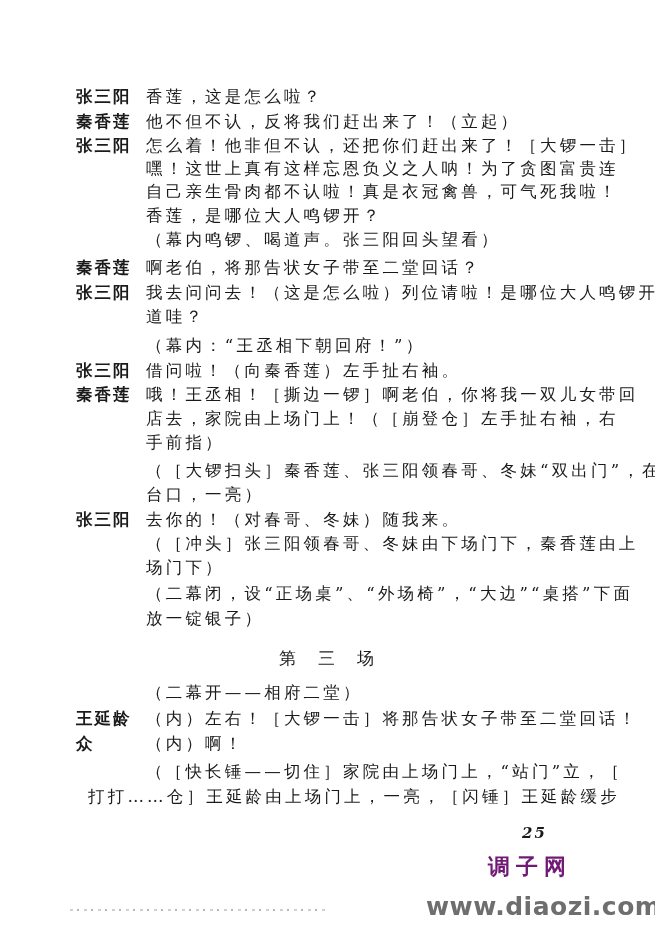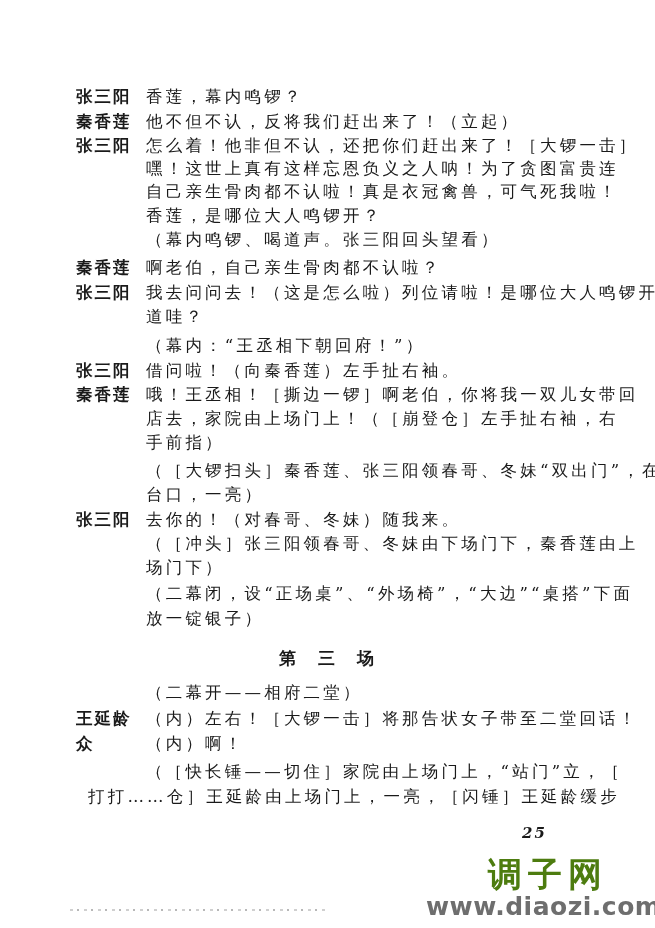--- a/index.html
+++ b/index.html
@@ -5,34 +5,34 @@
     html, body { margin: 0; padding: 0; }
     body {
       width: 655px; height: 928px; background: #ffffff; position: relative; overflow: hidden;
       font-family: "DejaVu Serif", "Liberation Serif", serif; color: #1a1a1a;
     }
     .page { position: absolute; left: 0; top: 0; width: 655px; height: 708px; }
     .line { position: absolute; left: 0; height: 24px; white-space: nowrap; font-size: 16.5px; line-height: 24px; letter-spacing: 3.2px; }
     .spk { position: absolute; left: 76px; font-weight: bold; letter-spacing: 2px; }
     .txt { position: absolute; left: 146px; }
     .b { font-weight: normal; }
-    .title { position: absolute; left: 0; width: 655px; text-align: center; font-weight: bold; font-size: 17px; letter-spacing: 22px; padding-left: 20px; box-sizing: border-box; }
+    .title { position: absolute; left: 0; width: 655px; text-align: center; font-weight: normal; font-size: 17px; letter-spacing: 22px; padding-left: 20px; box-sizing: border-box; }
     .pnum { position: absolute; left: 522px; top: 824px; font-style: italic; font-weight: bold; font-size: 15px; letter-spacing: 2px; }
-    .wm1 { position: absolute; left: 488px; top: 852px; font-family: "DejaVu Sans", sans-serif; font-size: 34px; font-weight: bold; color: #4d7c0f; letter-spacing: 6px; }
+    .wm1 { position: absolute; left: 488px; top: 852px; font-family: "DejaVu Sans", sans-serif; font-size: 22px; font-weight: bold; color: #701a75; letter-spacing: 6px; }
     .wm2 { position: absolute; left: 426px; top: 892px; font-family: "DejaVu Sans", sans-serif; font-size: 25px; font-weight: bold; color: #6e6e6e; letter-spacing: 0.5px; }
     .scan-noise { position: absolute; left: 70px; top: 909px; width: 255px; height: 2px; background: repeating-linear-gradient(90deg, #bbb 0 3px, transparent 3px 7px, #999 7px 9px, transparent 9px 14px); opacity: 0.7; }
   </style>
 </head>
 <body>
 
 <div class="page">
 
   <div class="line" style="top:85px">
     <span class="spk">张三阳</span>
-    <span class="txt">香莲，幕内鸣锣？</span>
+    <span class="txt">香莲，这是怎么啦？</span>
   </div>
   <div class="line" style="top:110px">
     <span class="spk">秦香莲</span>
     <span class="txt">他不但不认，反将我们赶出来了！（立起）</span>
   </div>
   <div class="line" style="top:134px">
     <span class="spk">张三阳</span>
     <span class="txt"><span>怎么着！他非但不认，还把你们赶出来了！［</span><span class="b">大锣一击</span><span>］</span></span>
   </div>
   <div class="line" style="top:157px">
@@ -42,21 +42,21 @@
     <span class="txt">自己亲生骨肉都不认啦！真是衣冠禽兽，可气死我啦！</span>
   </div>
   <div class="line" style="top:204px">
     <span class="txt">香莲，是哪位大人鸣锣开？</span>
   </div>
   <div class="line" style="top:228px">
     <span class="txt b">（幕内鸣锣、喝道声。张三阳回头望看）</span>
   </div>
   <div class="line" style="top:256px">
     <span class="spk">秦香莲</span>
-    <span class="txt b">啊老伯，自己亲生骨肉都不认啦？</span>
+    <span class="txt b">啊老伯，将那告状女子带至二堂回话？</span>
   </div>
   <div class="line" style="top:281px">
     <span class="spk">张三阳</span>
     <span class="txt b">我去问问去！（这是怎么啦）列位请啦！是哪位大人鸣锣开</span>
   </div>
   <div class="line" style="top:305px">
     <span class="txt b">道哇？</span>
   </div>
   <div class="line" style="top:334px">
     <span class="txt">（幕内：“王丞相下朝回府！”）</span>

